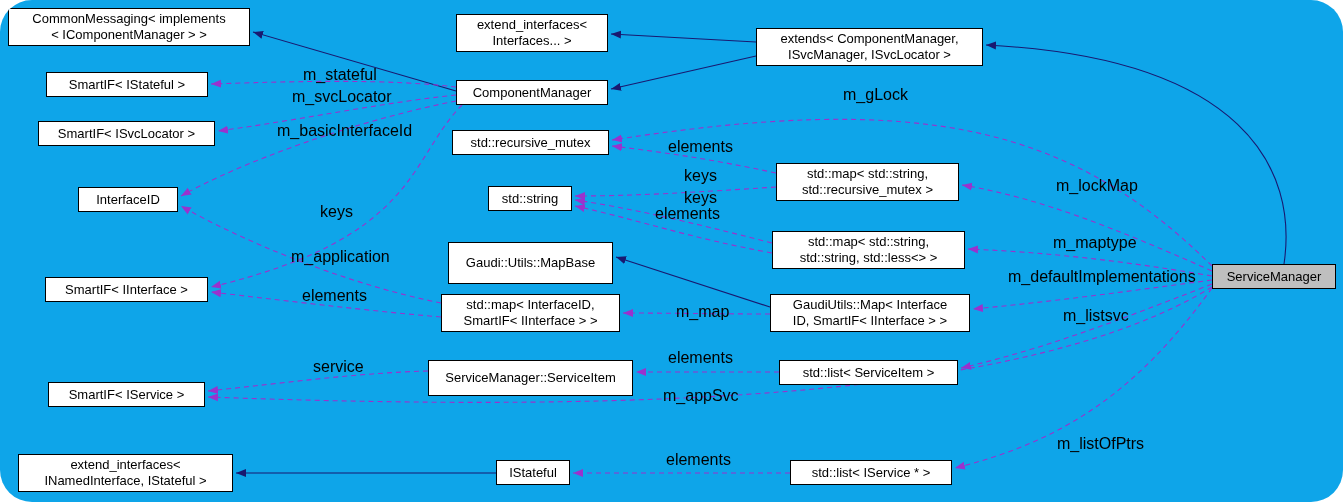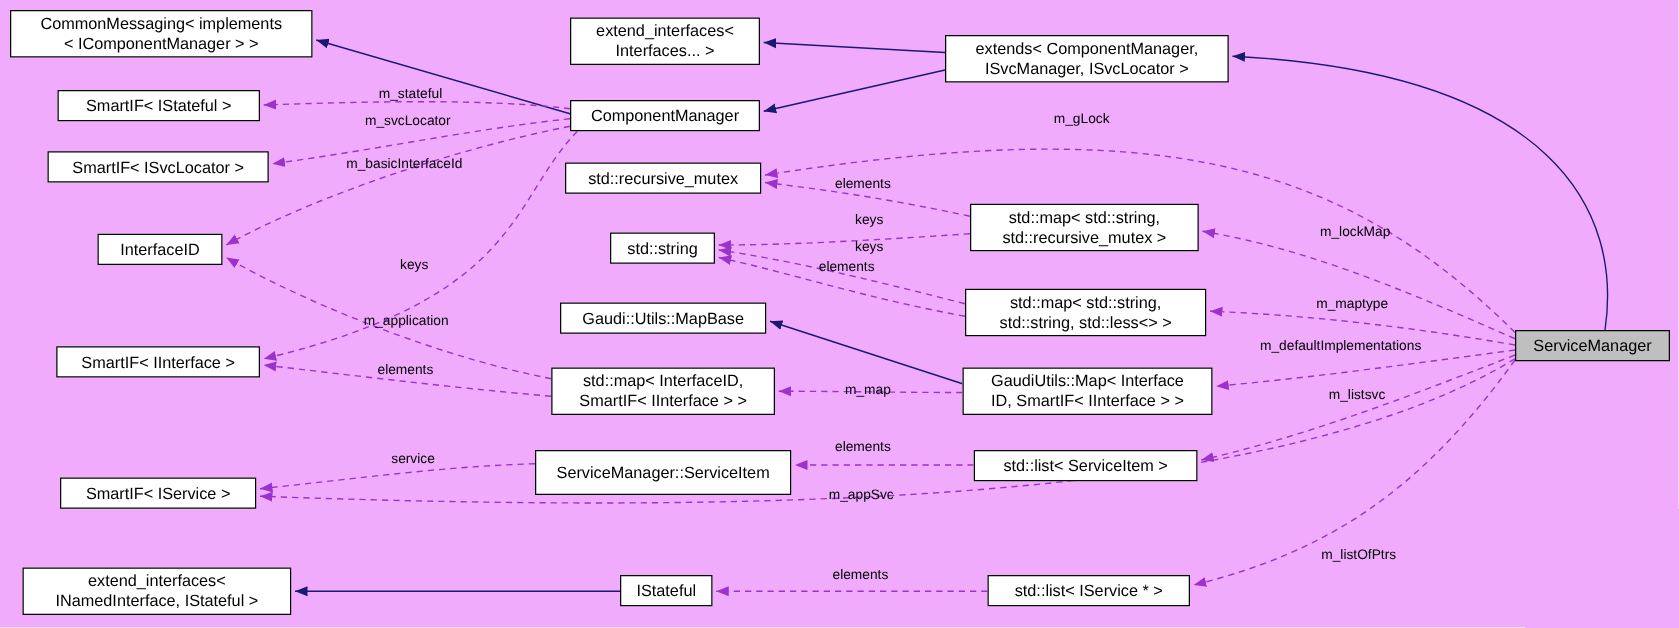--- a/index.html
+++ b/index.html
@@ -1,22 +1,23 @@
 <!DOCTYPE html>
 <html style="--color-inheritance: #191970; --color-usage: #9A32CD; --color-node-border: #000000; --color-node-bg: #FFFFFF; --color-highlight: #BFBFBF;"><head>
 <meta charset="utf-8">
 <style>
   html, body { margin: 0; padding: 0; background: #ffffff; }
   #canvas {
     position: relative;
     width: 1343px;
     height: 502px;
-    background: #f0abfc;
+    background: #0ea5e9;
     font-family: "Liberation Sans", "DejaVu Sans", sans-serif;
     overflow: hidden;
+    border-radius: 32px;
   }
   svg.edges { position: absolute; left: 0; top: 0; z-index: 0; }
   .node {
     position: absolute;
     z-index: 1;
     box-sizing: border-box;
     border: 1px solid var(--color-node-border, #000);
     background: var(--color-node-bg, #fff);
     color: #000;
     display: flex;
@@ -25,21 +26,21 @@
     text-align: center;
     font-size: 13px;
     line-height: 16px;
     white-space: pre-line;
     padding: 0 2px;
   }
   .node.highlight { background: var(--color-highlight, #BFBFBF); }
   .edge-label {
     position: absolute;
     z-index: 2;
-    font-size: 11px;
+    font-size: 16px;
     line-height: 14px;
     color: #000;
     white-space: nowrap;
   }
   path.inherit { fill: none; stroke: var(--color-inheritance, #191970); stroke-width: 1.1; }
   path.usage { fill: none; stroke: var(--color-usage, #9A32CD); stroke-width: 1.1; stroke-dasharray: 5,4; }
   #arrow-blue path { fill: var(--color-inheritance, #191970); }
   #arrow-purple path { fill: var(--color-usage, #9A32CD); }
 </style>
 </head>
@@ -96,21 +97,21 @@
   <div class="node" style="left:48px;top:382px;width:157px;height:25px">SmartIF&lt; IService &gt;</div>
   <div class="node" style="left:18px;top:454px;width:215px;height:38px">extend_interfaces&lt;
 INamedInterface, IStateful &gt;</div>
   <div class="node" style="left:456px;top:14px;width:152px;height:38px">extend_interfaces&lt;
 Interfaces... &gt;</div>
   <div class="node" style="left:456px;top:80px;width:152px;height:25px">ComponentManager</div>
   <div class="node" style="left:756px;top:28px;width:227px;height:38px">extends&lt; ComponentManager,
 ISvcManager, ISvcLocator &gt;</div>
   <div class="node" style="left:452px;top:130px;width:157px;height:25px">std::recursive_mutex</div>
   <div class="node" style="left:488px;top:186px;width:84px;height:25px">std::string</div>
-  <div class="node" style="left:448px;top:242px;width:165px;height:25px">Gaudi::Utils::MapBase</div>
+  <div class="node" style="left:448px;top:242px;width:165px;height:42px">Gaudi::Utils::MapBase</div>
   <div class="node" style="left:441px;top:294px;width:179px;height:38px">std::map&lt; InterfaceID,
 SmartIF&lt; IInterface &gt; &gt;</div>
   <div class="node" style="left:428px;top:360px;width:205px;height:36px">ServiceManager::ServiceItem</div>
   <div class="node" style="left:496px;top:460px;width:74px;height:25px">IStateful</div>
   <div class="node" style="left:776px;top:163px;width:183px;height:38px">std::map&lt; std::string,
 std::recursive_mutex &gt;</div>
   <div class="node" style="left:772px;top:231px;width:193px;height:38px">std::map&lt; std::string,
 std::string, std::less&lt;&gt; &gt;</div>
   <div class="node" style="left:779px;top:360px;width:179px;height:25px">std::list&lt; ServiceItem &gt;</div>
   <div class="node" style="left:770px;top:294px;width:200px;height:38px">GaudiUtils::Map&lt; Interface

